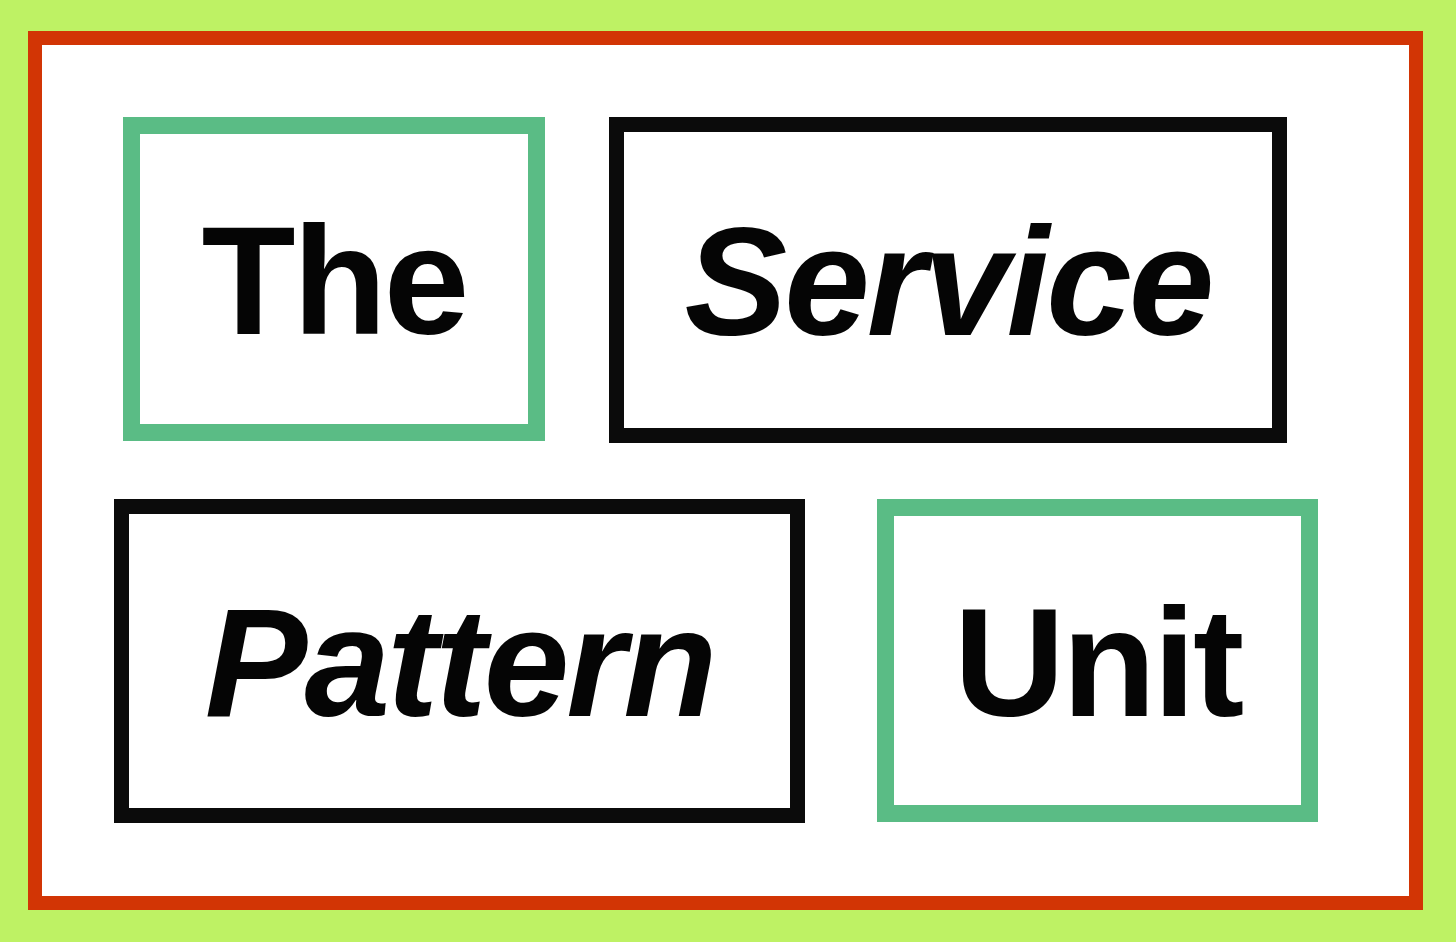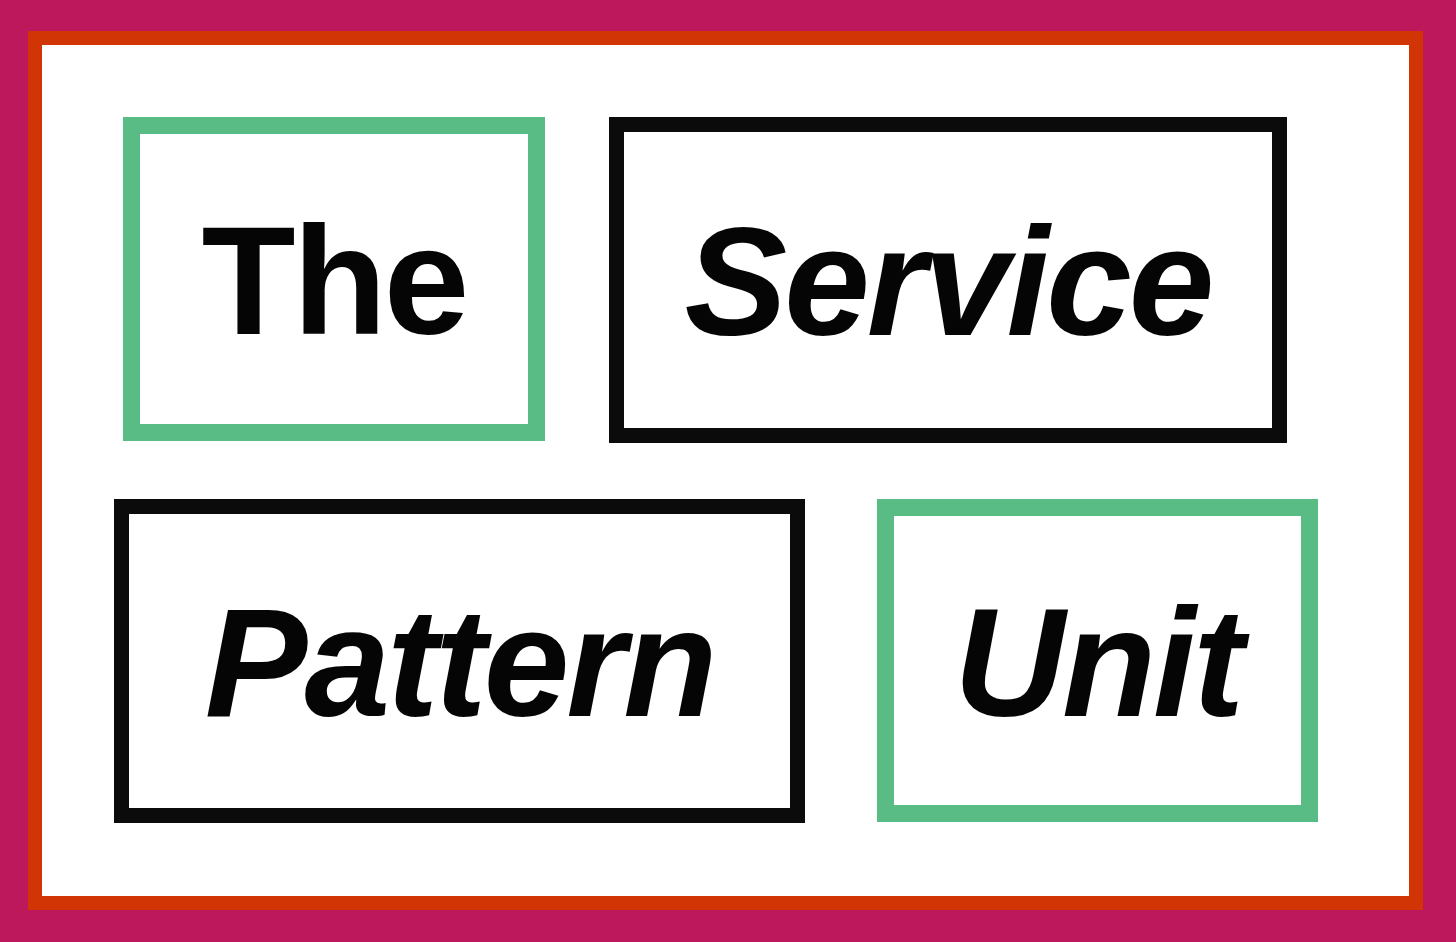--- a/index.html
+++ b/index.html
@@ -4,21 +4,21 @@
 <style>
   html, body {
     margin: 0;
     padding: 0;
     background: #ffffff;
   }
   .canvas {
     position: relative;
     width: 1456px;
     height: 942px;
-    background: #be185d;
+    background: #bef264;
     overflow: hidden;
     font-family: "Liberation Sans", "DejaVu Sans", sans-serif;
   }
   .outer-frame {
     position: absolute;
     left: 28px;
     top: 31px;
     width: 1395px;
     height: 879px;
     box-sizing: border-box;
@@ -62,21 +62,20 @@
     left: 114px;
     top: 499px;
     width: 691px;
     height: 324px;
   }
   .box-unit {
     left: 877px;
     top: 499px;
     width: 441px;
     height: 323px;
-    font-style: italic;
   }
 </style>
 </head>
 <body>
 
 <div class="canvas">
   <div class="outer-frame"></div>
 
   <div class="word-box border-green box-the">
     <span class="word">The</span>

